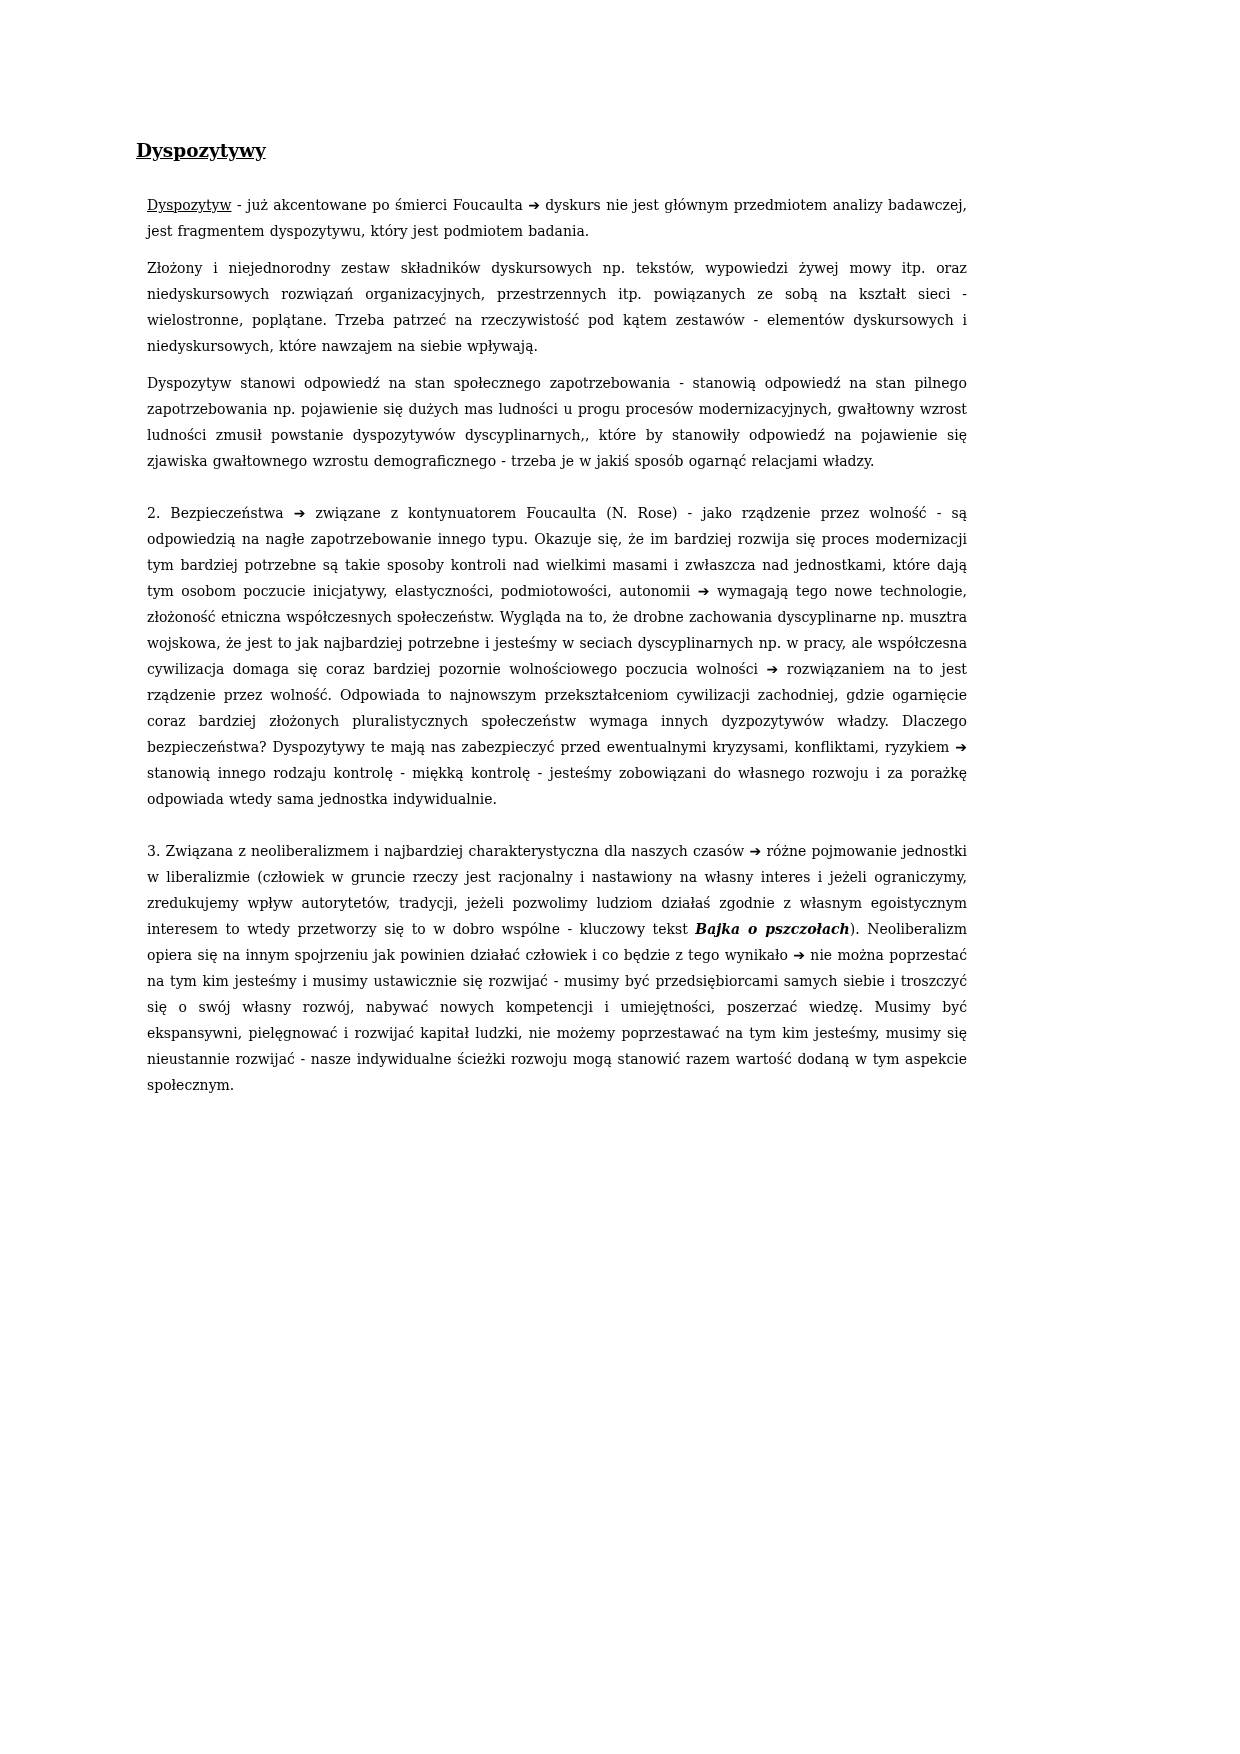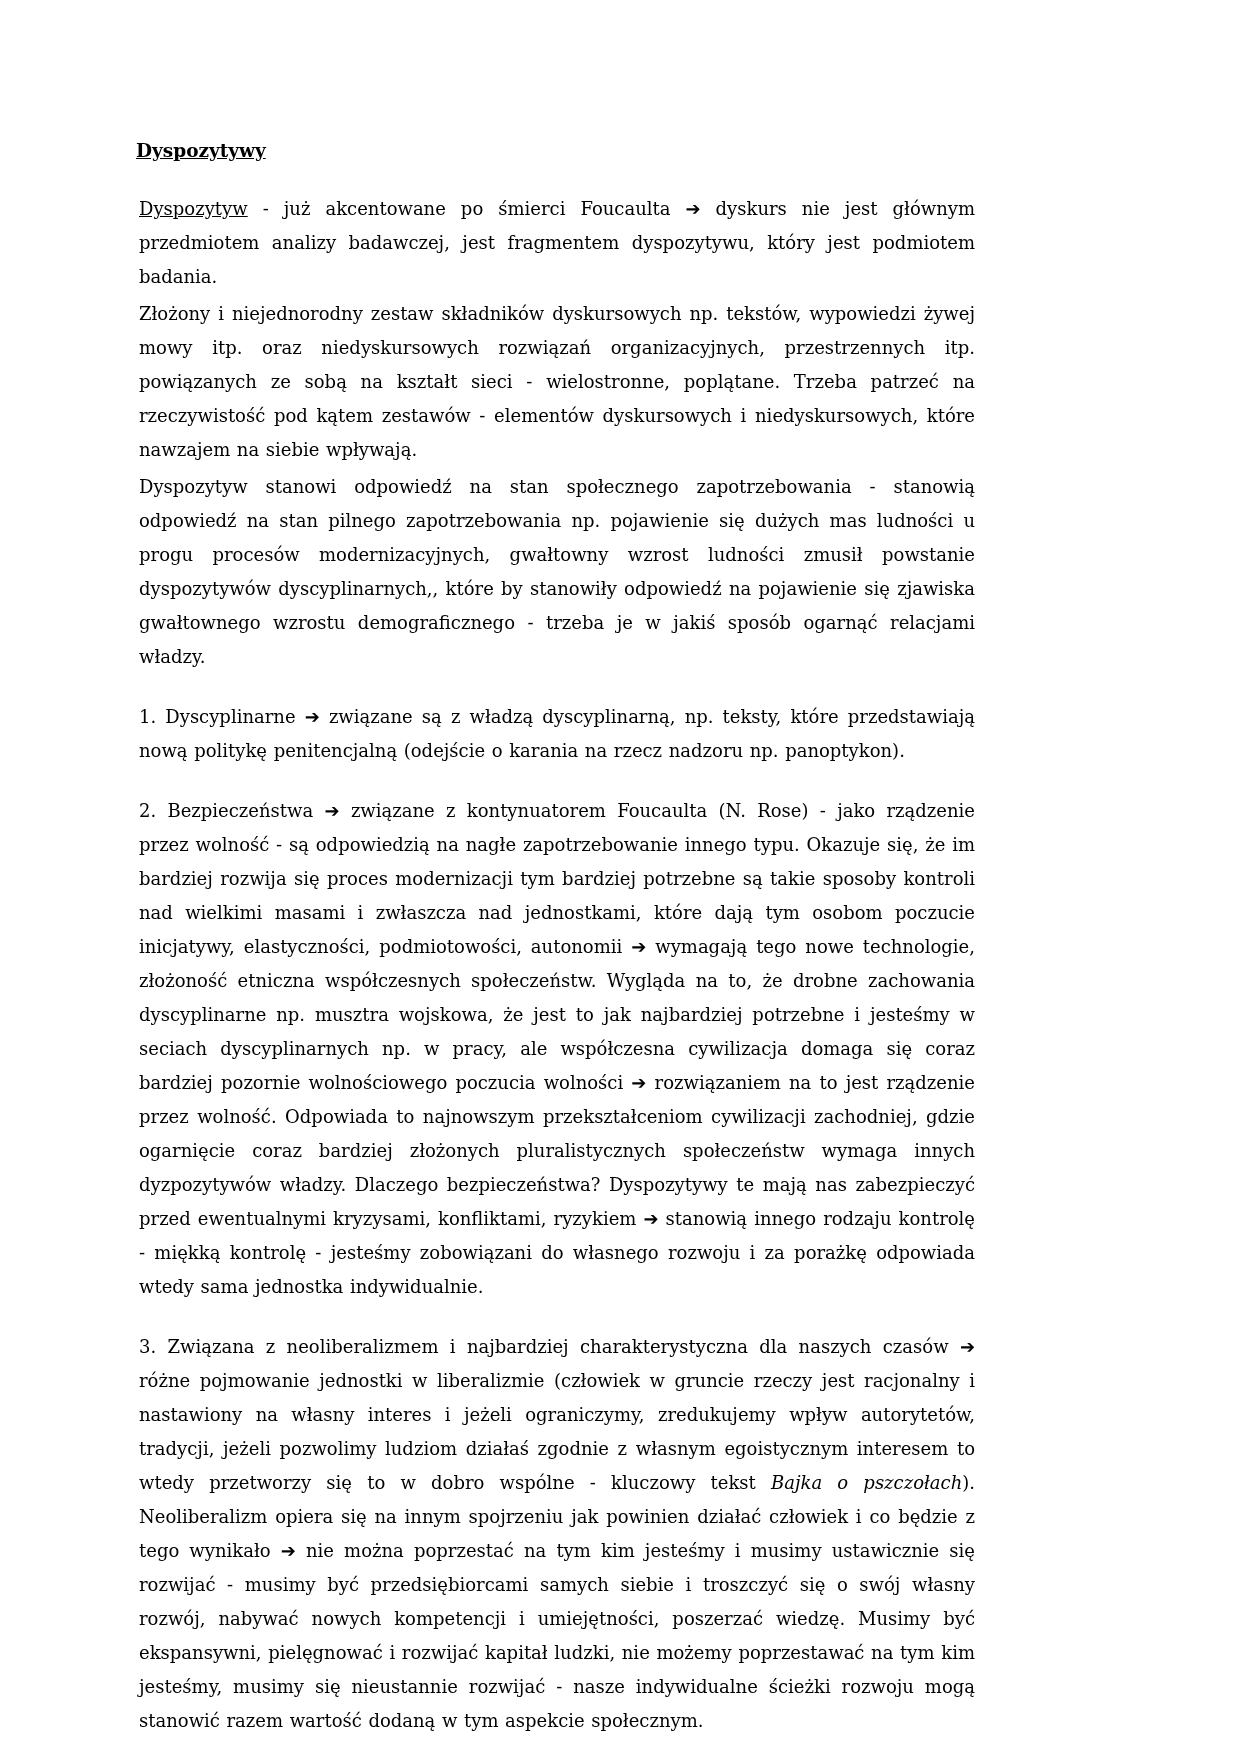--- a/index.html
+++ b/index.html
@@ -21,50 +21,49 @@
     background: #ffffff;
   }
   .heading {
     font-size: 18.5px;
     line-height: 26px;
     font-weight: bold;
     text-decoration: underline;
     margin: 0 0 28px 0;
   }
   .para {
-    font-size: 18px;
-    line-height: 34px;
+    font-size: 14px;
+    line-height: 26px;
     text-align: justify;
-    margin: 3px;
+    margin: 11px;
     word-spacing: 0.05em;
   }
   .gap {
     margin-bottom: 26px;
   }
   .underline {
     text-decoration: underline;
   }
   .book-title {
     font-style: italic;
-    font-weight: normal;
+    font-weight: bold;
   }
 </style>
 </head>
 <body>
 
 <div class="page">
 
   <h1 class="heading">Dyspozytywy</h1>
 
   <p class="para"><span class="underline">Dyspozytyw</span><span> - już akcentowane po śmierci Foucaulta ➔ dyskurs nie jest głównym przedmiotem analizy badawczej, jest fragmentem dyspozytywu, który jest podmiotem badania.</span></p>
 
   <p class="para">Złożony i niejednorodny zestaw składników dyskursowych np. tekstów, wypowiedzi żywej mowy itp. oraz niedyskursowych rozwiązań organizacyjnych, przestrzennych itp. powiązanych ze sobą na kształt sieci - wielostronne, poplątane. Trzeba patrzeć na rzeczywistość pod kątem zestawów - elementów dyskursowych i niedyskursowych, które nawzajem na siebie wpływają.</p>
 
   <p class="para gap">Dyspozytyw stanowi odpowiedź na stan społecznego zapotrzebowania - stanowią odpowiedź na stan pilnego zapotrzebowania np. pojawienie się dużych mas ludności u progu procesów modernizacyjnych, gwałtowny wzrost ludności zmusił powstanie dyspozytywów dyscyplinarnych,, które by stanowiły odpowiedź na pojawienie się zjawiska gwałtownego wzrostu demograficznego - trzeba je w jakiś sposób ogarnąć relacjami władzy.</p>
 
 
-  <p class="para gap">1. Dyscyplinarne ➔ związane są z władzą dyscyplinarną, np. teksty, które przedstawiają nową politykę penitencjalną (odejście o karania na rzecz nadzoru np. panoptykon).</p>
 
   <p class="para gap">2. Bezpieczeństwa ➔ związane z kontynuatorem Foucaulta (N. Rose) - jako rządzenie przez wolność - są odpowiedzią na nagłe zapotrzebowanie innego typu. Okazuje się, że im bardziej rozwija się proces modernizacji tym bardziej potrzebne są takie sposoby kontroli nad wielkimi masami i zwłaszcza nad jednostkami, które dają tym osobom poczucie inicjatywy, elastyczności, podmiotowości, autonomii ➔ wymagają tego nowe technologie, złożoność etniczna współczesnych społeczeństw. Wygląda na to, że drobne zachowania dyscyplinarne np. musztra wojskowa, że jest to jak najbardziej potrzebne i jesteśmy w seciach dyscyplinarnych np. w pracy, ale współczesna cywilizacja domaga się coraz bardziej pozornie wolnościowego poczucia wolności ➔ rozwiązaniem na to jest rządzenie przez wolność. Odpowiada to najnowszym przekształceniom cywilizacji zachodniej, gdzie ogarnięcie coraz bardziej złożonych pluralistycznych społeczeństw wymaga innych dyzpozytywów władzy. Dlaczego bezpieczeństwa? Dyspozytywy te mają nas zabezpieczyć przed ewentualnymi kryzysami, konfliktami, ryzykiem ➔ stanowią innego rodzaju kontrolę - miękką kontrolę - jesteśmy zobowiązani do własnego rozwoju i za porażkę odpowiada wtedy sama jednostka indywidualnie.</p>
 
   <p class="para"><span>3. Związana z neoliberalizmem i najbardziej charakterystyczna dla naszych czasów ➔ różne pojmowanie jednostki w liberalizmie (człowiek w gruncie rzeczy jest racjonalny i nastawiony na własny interes i jeżeli ograniczymy, zredukujemy wpływ autorytetów, tradycji, jeżeli pozwolimy ludziom działaś zgodnie z własnym egoistycznym interesem to wtedy przetworzy się to w dobro wspólne - kluczowy tekst </span><span class="book-title">Bajka o pszczołach</span><span>). Neoliberalizm opiera się na innym spojrzeniu jak powinien działać człowiek i co będzie z tego wynikało ➔ nie można poprzestać na tym kim jesteśmy i musimy ustawicznie się rozwijać - musimy być przedsiębiorcami samych siebie i troszczyć się o swój własny rozwój, nabywać nowych kompetencji i umiejętności, poszerzać wiedzę. Musimy być ekspansywni, pielęgnować i rozwijać kapitał ludzki, nie możemy poprzestawać na tym kim jesteśmy, musimy się nieustannie rozwijać - nasze indywidualne ścieżki rozwoju mogą stanowić razem wartość dodaną w tym aspekcie społecznym.</span></p>
 
 </div>
 
 </body></html>

